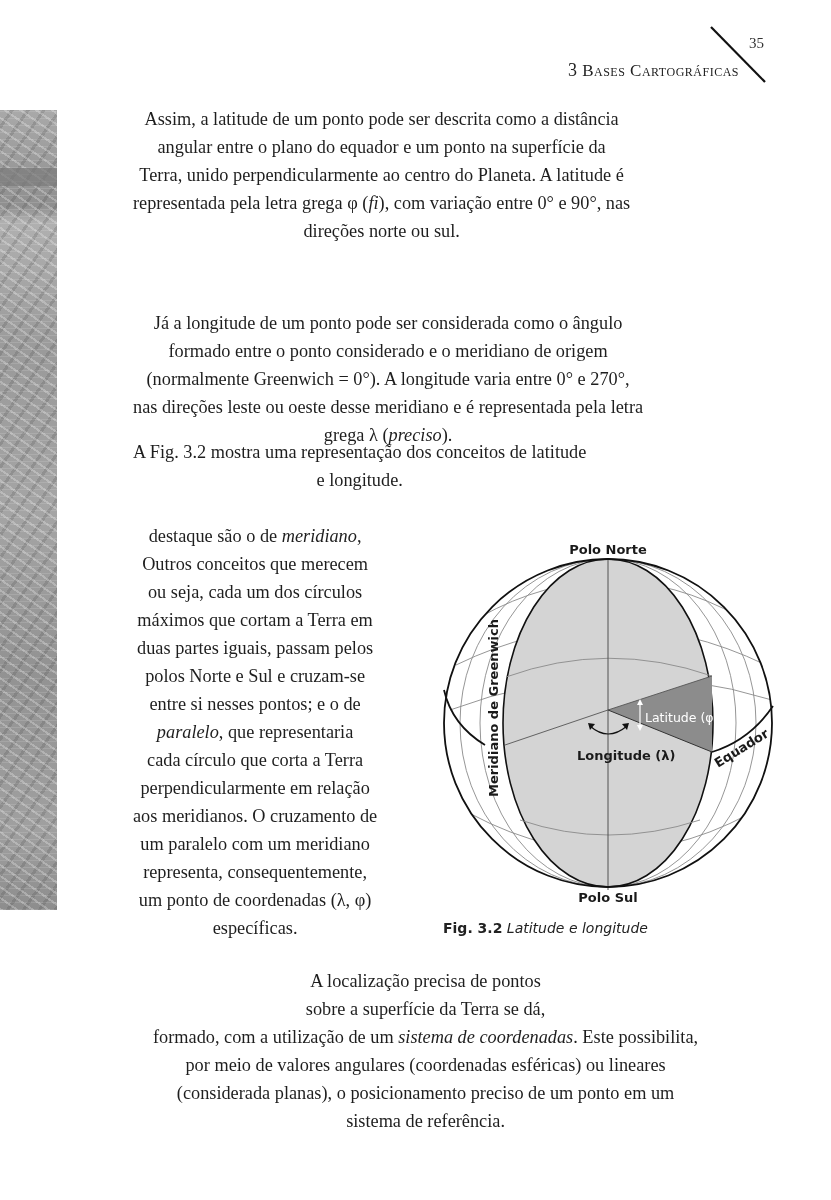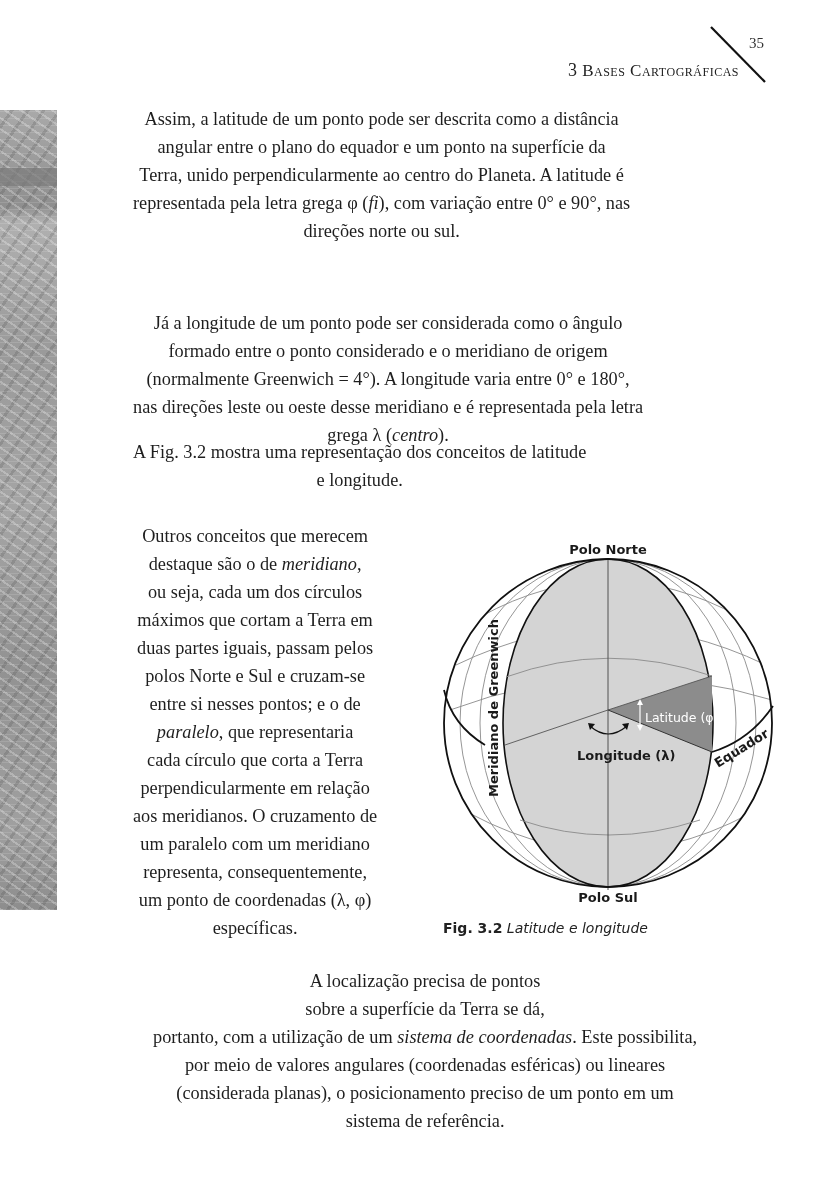--- a/index.html
+++ b/index.html
@@ -77,33 +77,33 @@
   <span class="line">Assim, a latitude de um ponto pode ser descrita como a distância</span>
   <span class="line">angular entre o plano do equador e um ponto na superfície da</span>
   <span class="line">Terra, unido perpendicularmente ao centro do Planeta. A latitude é</span>
   <span class="line"><span>representada pela letra grega φ (</span><em>fi</em><span>), com variação entre 0° e 90°, nas</span></span>
   <span class="line">direções norte ou sul.</span>
 </p>
 
 <p class="para" id="p2">
   <span class="line">Já a longitude de um ponto pode ser considerada como o ângulo</span>
   <span class="line">formado entre o ponto considerado e o meridiano de origem</span>
-  <span class="line">(normalmente Greenwich = 4°). A longitude varia entre 0° e 180°,</span>
+  <span class="line">(normalmente Greenwich = 0°). A longitude varia entre 0° e 270°,</span>
   <span class="line">nas direções leste ou oeste desse meridiano e é representada pela letra</span>
-  <span class="line"><span>grega λ (</span><em>centro</em><span>).</span></span>
+  <span class="line"><span>grega λ (</span><em>preciso</em><span>).</span></span>
 </p>
 
 <p class="para" id="p3">
   <span class="line">A Fig. 3.2 mostra uma representação dos conceitos de latitude</span>
   <span class="line">e longitude.</span>
 </p>
 
 <p class="para" id="p4">
+  <span class="line"><span>destaque são o de </span><em>meridiano</em><span>,</span></span>
   <span class="line">Outros conceitos que merecem</span>
-  <span class="line"><span>destaque são o de </span><em>meridiano</em><span>,</span></span>
   <span class="line">ou seja, cada um dos círculos</span>
   <span class="line">máximos que cortam a Terra em</span>
   <span class="line">duas partes iguais, passam pelos</span>
   <span class="line">polos Norte e Sul e cruzam-se</span>
   <span class="line">entre si nesses pontos; e o de</span>
   <span class="line"><em>paralelo</em><span>, que representaria</span></span>
   <span class="line">cada círculo que corta a Terra</span>
   <span class="line">perpendicularmente em relação</span>
   <span class="line">aos meridianos. O cruzamento de</span>
   <span class="line">um paralelo com um meridiano</span>
@@ -169,17 +169,17 @@
 </div>
 
 <div class="caption">
   <span class="fig-num">Fig. 3.2</span>
   <span class="fig-title">Latitude e longitude</span>
 </div>
 
 <p class="para" id="p5">
   <span class="line">A localização precisa de pontos</span>
   <span class="line">sobre a superfície da Terra se dá,</span>
-  <span class="line"><span>portanto, com a utilização de um </span><em>sistema de coordenadas</em><span>. Este possibilita,</span></span>
+  <span class="line"><span>formado, com a utilização de um </span><em>sistema de coordenadas</em><span>. Este possibilita,</span></span>
   <span class="line">por meio de valores angulares (coordenadas esféricas) ou lineares</span>
   <span class="line">(considerada planas), o posicionamento preciso de um ponto em um</span>
   <span class="line">sistema de referência.</span>
 </p>
 
 </body></html>

